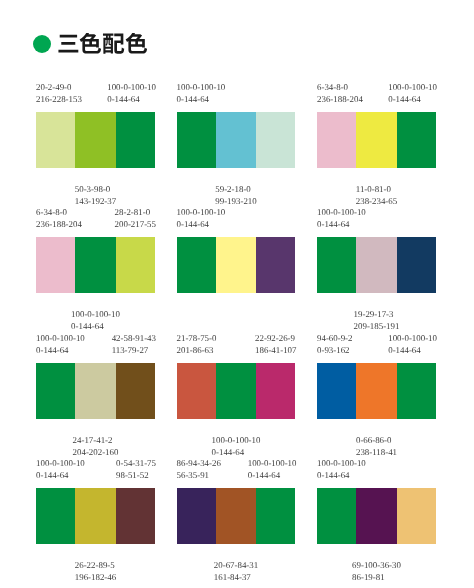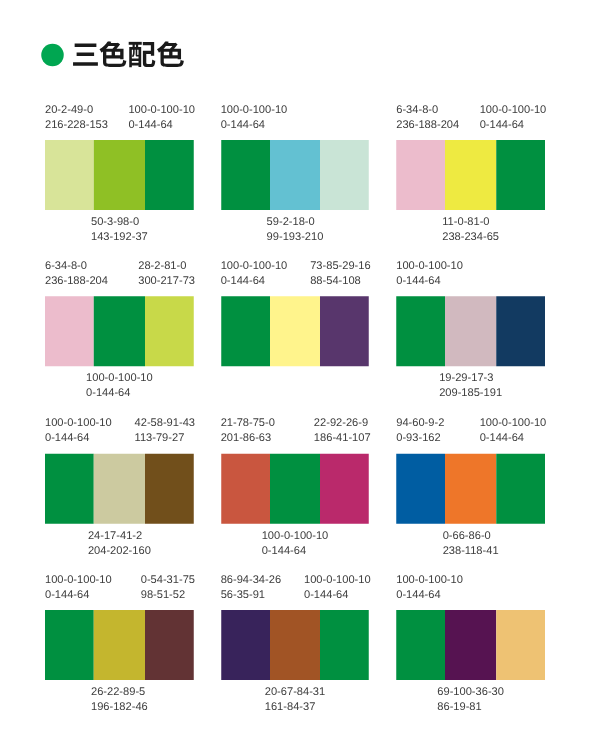--- a/index.html
+++ b/index.html
@@ -13,21 +13,21 @@
   .page { position:relative; width:474px; height:588px; background:#ffffff; }
 
   
   .header { position:absolute; left:33px; top:32.6px; display:flex; align-items:center; }
   .header-dot { width:18px; height:18px; border-radius:50%; flex:0 0 auto; }
   .header-title { margin-left:5.5px; display:flex; align-items:center; }
   .header-title svg { display:block; fill:#1a1a1a; }
   .glyph-sprite { position:absolute; width:0; height:0; overflow:hidden; }
 
   
-  .grid { position:absolute; left:36px; top:81px; width:402px; height:480px; }
+  .grid { position:absolute; left:36px; top:81px; width:402px; height:480px;font-family:Liberation Serif, serif; }
   .palette { position:absolute; width:119px; }
 
   .pal-top {
     display:flex; justify-content:space-between;
     font-size:8.9px; line-height:12px;
     color:#3d3d3d; white-space:nowrap;
   }
   .pal-top .col.r { text-align:left; margin-right:-1px; }
 
   .swatches { display:flex; width:119px; height:56px; margin-top:7px; }
@@ -35,21 +35,21 @@
   .sw.a { width:39.3px; }
   .sw.b { width:40.4px; }
   .sw.c { width:39.3px; }
 
   .pal-bottom {
     margin-top:3px;
     font-size:8.9px; line-height:12px;
     color:#3d3d3d; white-space:nowrap;
     display:flex; justify-content:center;
   }
-  .pal-bottom .inner { text-align:left; }
+  .pal-bottom .inner { text-align:left;margin-top:12px; }
 </style>
 </head>
 <body>
 
 <svg class="glyph-sprite" aria-hidden="true">
   <defs>
       <symbol id="cjk-4e09" viewBox="0 0 1000 1000">
         <g transform="translate(0,830) scale(1,-1)">
           <path d="M119 754V631H882V754ZM188 432V310H802V432ZM63 93V-29H935V93Z"></path>
         </g>
@@ -154,45 +154,41 @@
         </div>
       </div>
       <div class="palette" style="left: 0px; top: 125.3px;">
         <div class="pal-top">
           <div class="col">
             <div>6-34-8-0</div>
             <div>236-188-204</div>
           </div>
           <div class="col r">
             <div>28-2-81-0</div>
-            <div>300-217-73</div>
+            <div>200-217-55</div>
           </div>
         </div>
         <div class="swatches">
           <div class="sw a" style="background: rgb(236, 188, 204);"></div>
           <div class="sw b" style="background: rgb(0, 144, 64);"></div>
           <div class="sw c" style="background: rgb(200, 217, 73);"></div>
         </div>
         <div class="pal-bottom">
           <div class="inner">
             <div>100-0-100-10</div>
             <div>0-144-64</div>
           </div>
         </div>
       </div>
       <div class="palette" style="left: 140.5px; top: 125.3px;">
         <div class="pal-top">
           <div class="col">
             <div>100-0-100-10</div>
             <div>0-144-64</div>
           </div>
-          <div class="col r">
-            <div>73-85-29-16</div>
-            <div>88-54-108</div>
-          </div>
         </div>
         <div class="swatches">
           <div class="sw a" style="background: rgb(0, 144, 64);"></div>
           <div class="sw b" style="background: rgb(255, 244, 140);"></div>
           <div class="sw c" style="background: rgb(88, 54, 108);"></div>
         </div>
       </div>
       <div class="palette" style="left: 281px; top: 125.3px;">
         <div class="pal-top">
           <div class="col">

